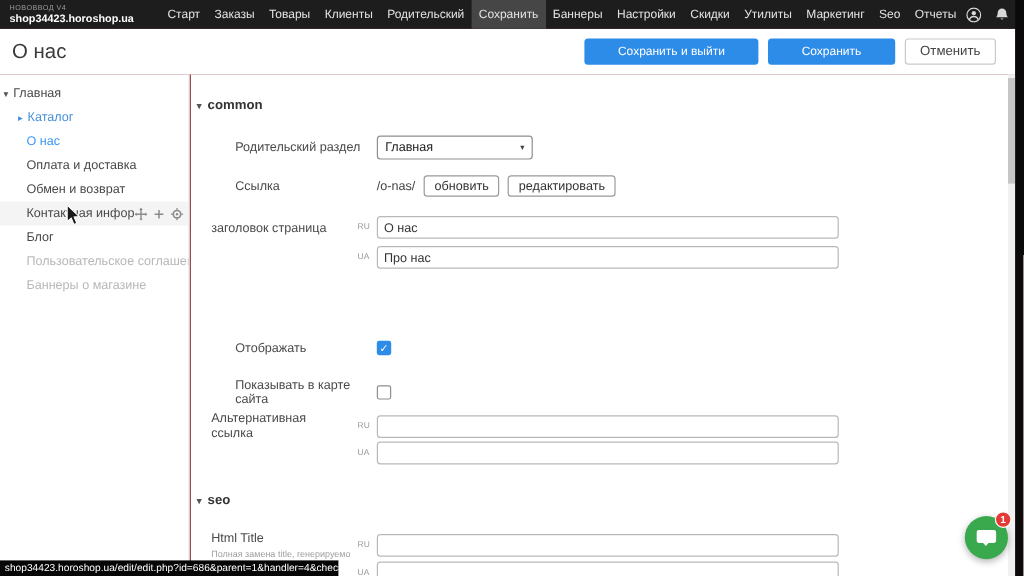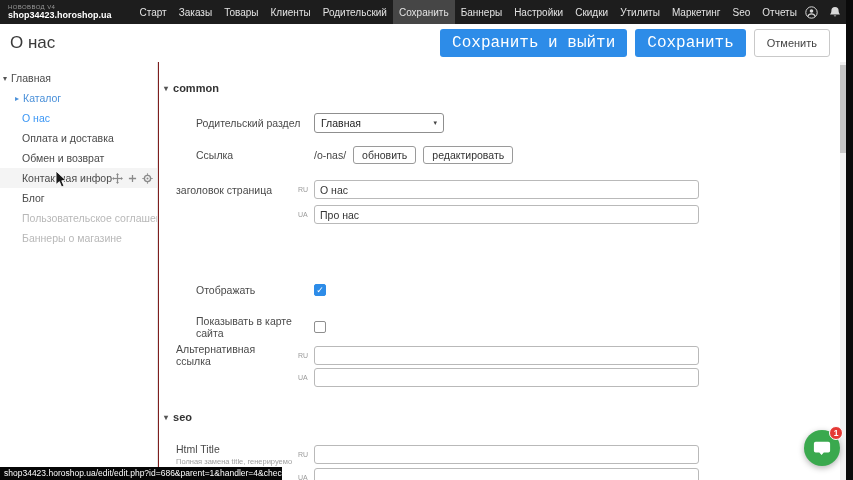--- a/index.html
+++ b/index.html
@@ -17,22 +17,22 @@
   .menu-item { display:flex; align-items:center; padding:0 6px; font-size:10px; color:#e3e3e3; cursor:pointer; white-space:nowrap; }
   .menu-item.active { background:#464646; }
   .topbar-icons { margin-left:auto; margin-right:12px; display:flex; gap:10px; align-items:center; }
   .tb-icon { width:13px; height:13px; display:flex; align-items:center; justify-content:center; cursor:pointer; }
 
   
   .header { position:absolute; top:24px; left:0; width:846px; height:38px; background:#fff;
     display:flex; align-items:center; padding:0 10px; }
   .page-title { font-size:17px; font-weight:400; color:#3a3a3a; }
   .header-actions { margin-left:auto; display:flex; gap:8px; margin-right:6px; }
-  .btn-blue { background:#2d8ce8; color:#fff; border:none; border-radius:3px; font-size:16px;
-    padding:5px 12px; cursor:pointer; font-family:Liberation Mono, monospace; }
+  .btn-blue { background:#2d8ce8; color:#fff; border:none; border-radius:3px; font-size:10px;
+    padding:5px 28px; cursor:pointer; font-family:Liberation Sans, sans-serif; }
   .btn-white { background:#fff; color:#444; border:1px solid #c9c9c9; border-radius:3px; font-size:11px;
     padding:4px 12px; cursor:pointer; font-family:inherit; }
 
   
   .sidebar { position:absolute; left:0; top:62px; width:158px; bottom:0; background:#fff;
     border-right:1px solid #e4e4e4; padding-top:6px; }
   .tree-item { height:20px; display:flex; align-items:center; font-size:10.5px; color:#4a4a4a; cursor:pointer; white-space:nowrap; overflow:hidden; }
   .t-root { padding-left:3px; }
   .t-catalog { padding-left:15px; color:#4a90d9; }
   .t-child { padding-left:22px; }

